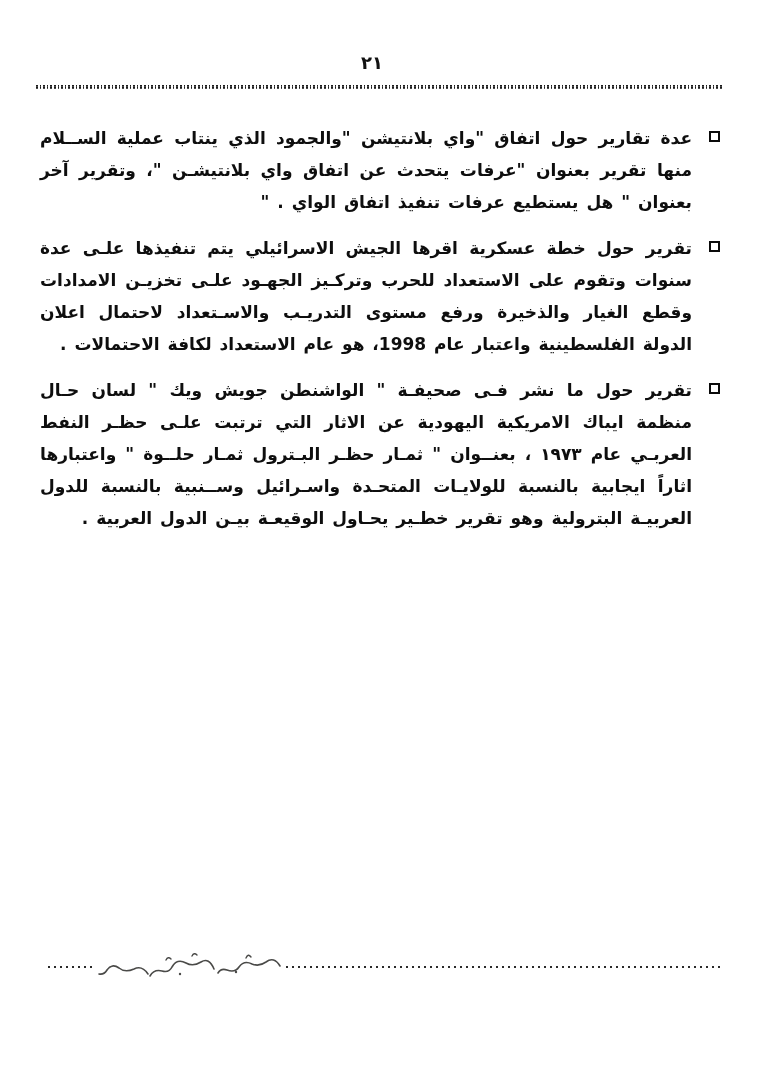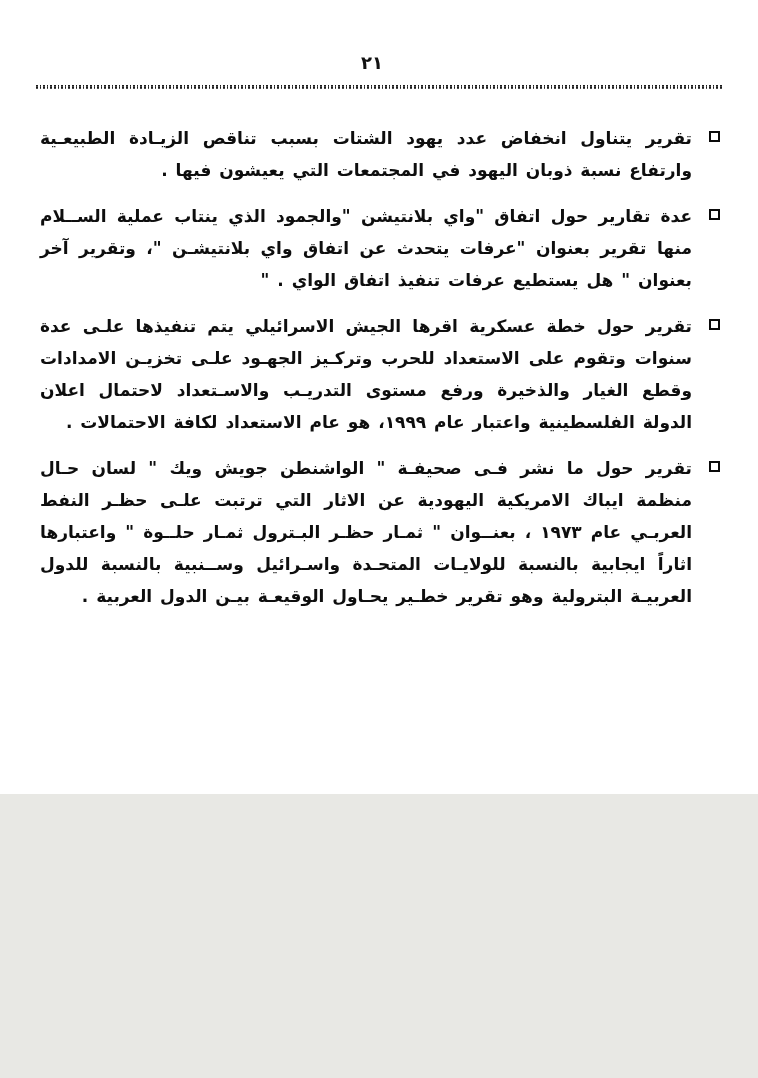--- a/index.html
+++ b/index.html
@@ -4,21 +4,21 @@
 <style>
   html, body {
     margin: 0;
     padding: 0;
     background: #e8e8e4;
     font-family: "DejaVu Sans", sans-serif;
   }
   .page {
     position: relative;
     width: 758px;
-    height: 794px;
+    height: 1078px;
     margin: 0 auto;
     background: #ffffff;
     overflow: hidden;
     direction: rtl;
   }
   .page-number {
     position: absolute;
     top: 52px;
     left: 0;
     right: 14px;
@@ -104,40 +104,34 @@
 <body>
 
 <div class="page">
 
   <div class="page-number">٢١</div>
 
   <div class="top-rule"></div>
 
   <div class="content">
 
-    <div class="bullet-item">
-      <span class="bullet-box">
-          <span class="bullet-square"></span>
-        </span>
-      <p class="bullet-text">تقرير يتناول انخفاض عدد يهود الشتات  بسبب تناقص الزيـادة الطبيعـية وارتفاع نسبة ذوبان اليهود في المجتمعات التي يعيشون فيها .</p>
-    </div>
 
     <div class="bullet-item">
       <span class="bullet-box">
           <span class="bullet-square"></span>
         </span>
       <p class="bullet-text">عدة تقارير حول اتفاق "واي بلانتيشن "والجمود الذي ينتاب عملية الســلام منها تقرير بعنوان "عرفات يتحدث عن اتفاق واي بلانتيشـن "، وتقرير آخر بعنوان " هل يستطيع عرفات تنفيذ اتفاق الواي . "</p>
     </div>
 
 
     <div class="bullet-item">
       <span class="bullet-box">
           <span class="bullet-square"></span>
         </span>
-      <p class="bullet-text">تقرير حول خطة عسكرية اقرها الجيش الاسرائيلي يتم تنفيذها علـى عدة سنوات وتقوم على الاستعداد للحرب وتركـيز الجهـود علـى تخزيـن الامدادات وقطع الغيار والذخيرة ورفع مستوى التدريـب والاسـتعداد لاحتمال اعلان الدولة الفلسطينية واعتبار عام ١٩٩٩، هو عام الاستعداد لكافة الاحتمالات .</p>
+      <p class="bullet-text">تقرير حول خطة عسكرية اقرها الجيش الاسرائيلي يتم تنفيذها علـى عدة سنوات وتقوم على الاستعداد للحرب وتركـيز الجهـود علـى تخزيـن الامدادات وقطع الغيار والذخيرة ورفع مستوى التدريـب والاسـتعداد لاحتمال اعلان الدولة الفلسطينية واعتبار عام 1998، هو عام الاستعداد لكافة الاحتمالات .</p>
     </div>
 
     <div class="bullet-item">
       <span class="bullet-box">
           <span class="bullet-square"></span>
         </span>
       <p class="bullet-text">تقرير حول ما نشر  فـى صحيفـة " الواشنطن جويش ويك " لسان حـال منظمة ايباك الامريكية اليهودية عن الاثار التي ترتبت علـى حظـر النفط العربـي عام ١٩٧٣ ، بعنــوان " ثمـار حظـر البـترول ثمـار حلــوة " واعتبارها اثاراً ايجابية بالنسبة للولايـات المتحـدة واسـرائيل وســنبية بالنسبة للدول العربيـة البترولية وهو تقرير خطـير يحـاول الوقيعـة بيـن الدول العربية .</p>
     </div>
 
   </div>

